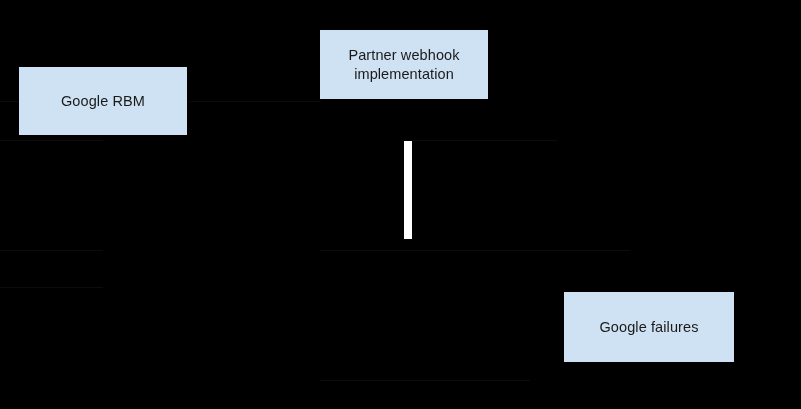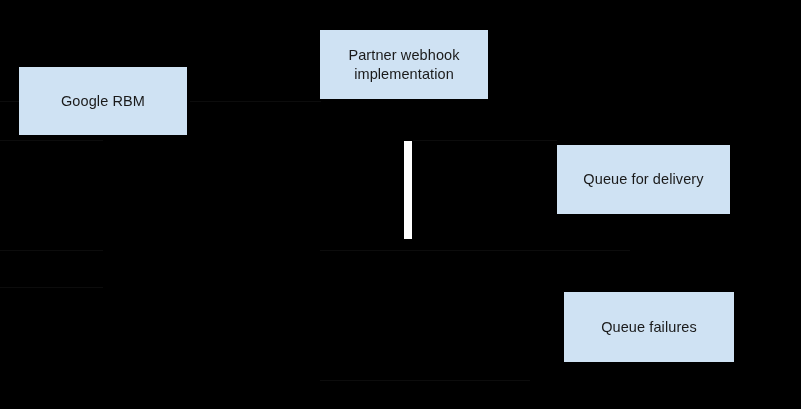--- a/index.html
+++ b/index.html
@@ -55,19 +55,18 @@
   <div class="connector" style="left: 0px; top: 250px; width: 103px; height: 1px;"></div>
   <div class="connector" style="left: 320px; top: 250px; width: 310px; height: 1px;"></div>
   <div class="connector" style="left: 0px; top: 287px; width: 103px; height: 1px;"></div>
   <div class="connector" style="left: 320px; top: 380px; width: 210px; height: 1px;"></div>
 
   <div class="node" style="left: 19px; top: 31px; width: 168px; height: 68px; background: rgb(207, 226, 243); color: rgb(26, 26, 26); margin-top: 36px;">Google RBM</div>
 
   <div class="node" style="left: 320px; top: 30px; width: 168px; height: 69px; background: rgb(207, 226, 243); color: rgb(26, 26, 26);">Partner webhook
 implementation</div>
 
-  <div class="node" style="left: 557px; top: 145px; width: 173px; height: 69px; background: rgb(207, 226, 243); color: rgb(26, 26, 26);">Queue for delivery</div>
 
-  <div class="node" style="left: 564px; top: 292px; width: 170px; height: 70px; background: rgb(207, 226, 243); color: rgb(26, 26, 26);">Queue failures</div>
+  <div class="node" style="left: 564px; top: 292px; width: 170px; height: 70px; background: rgb(207, 226, 243); color: rgb(26, 26, 26);">Google failures</div>
 
   <div class="divider-v" style="left: 404px; top: 141px; width: 8px; height: 98px; background: rgb(255, 255, 255);"></div>
 
 </div>
 
 </body></html>

